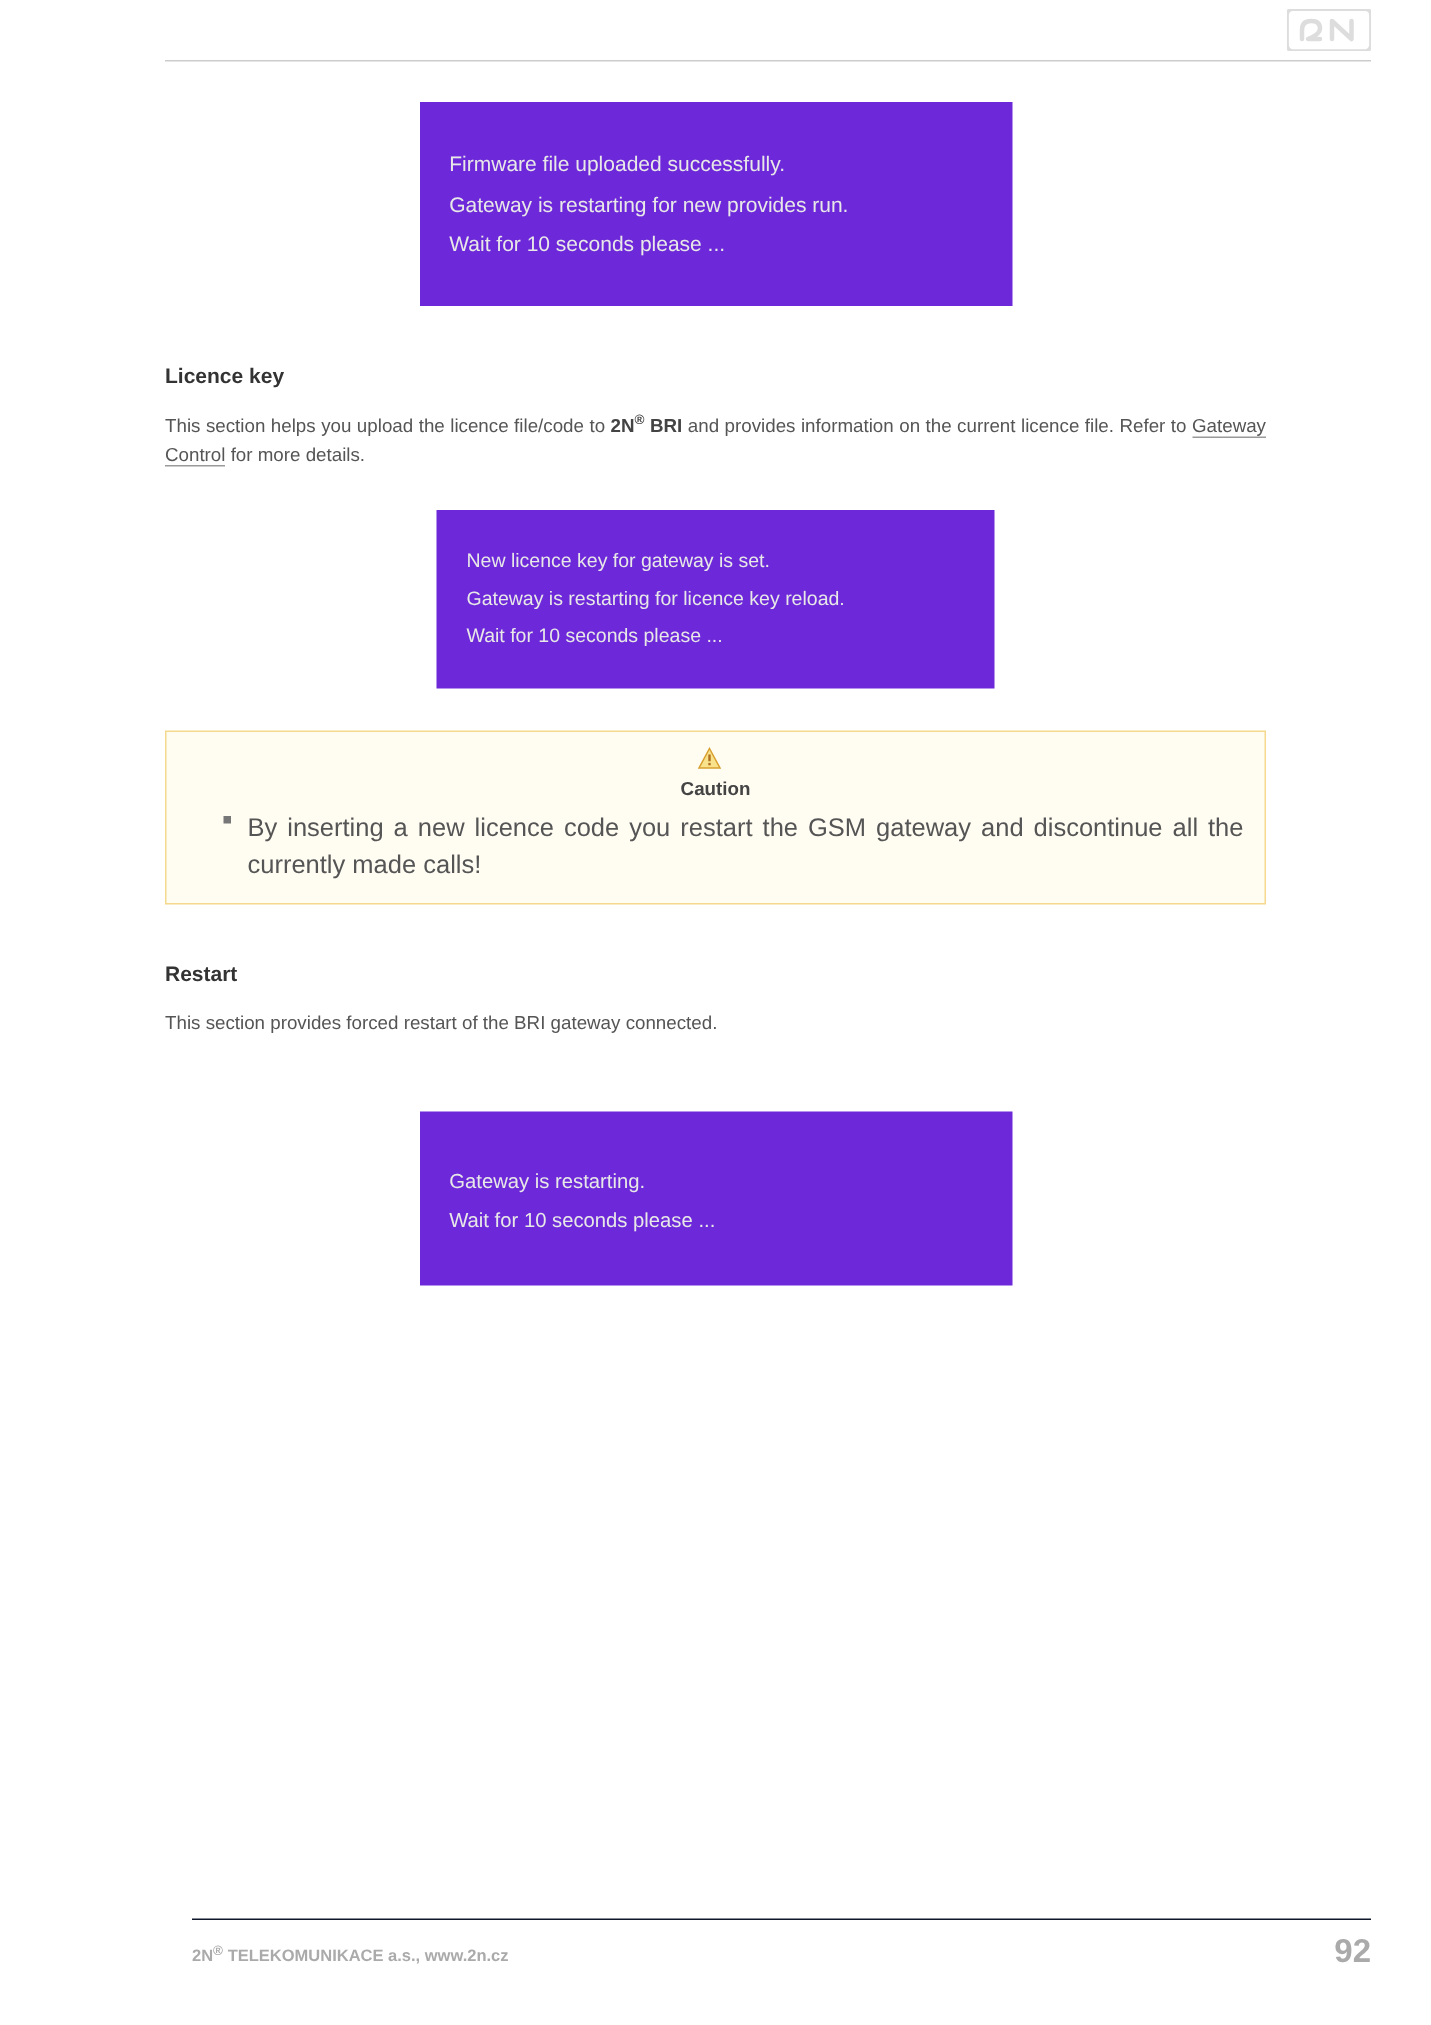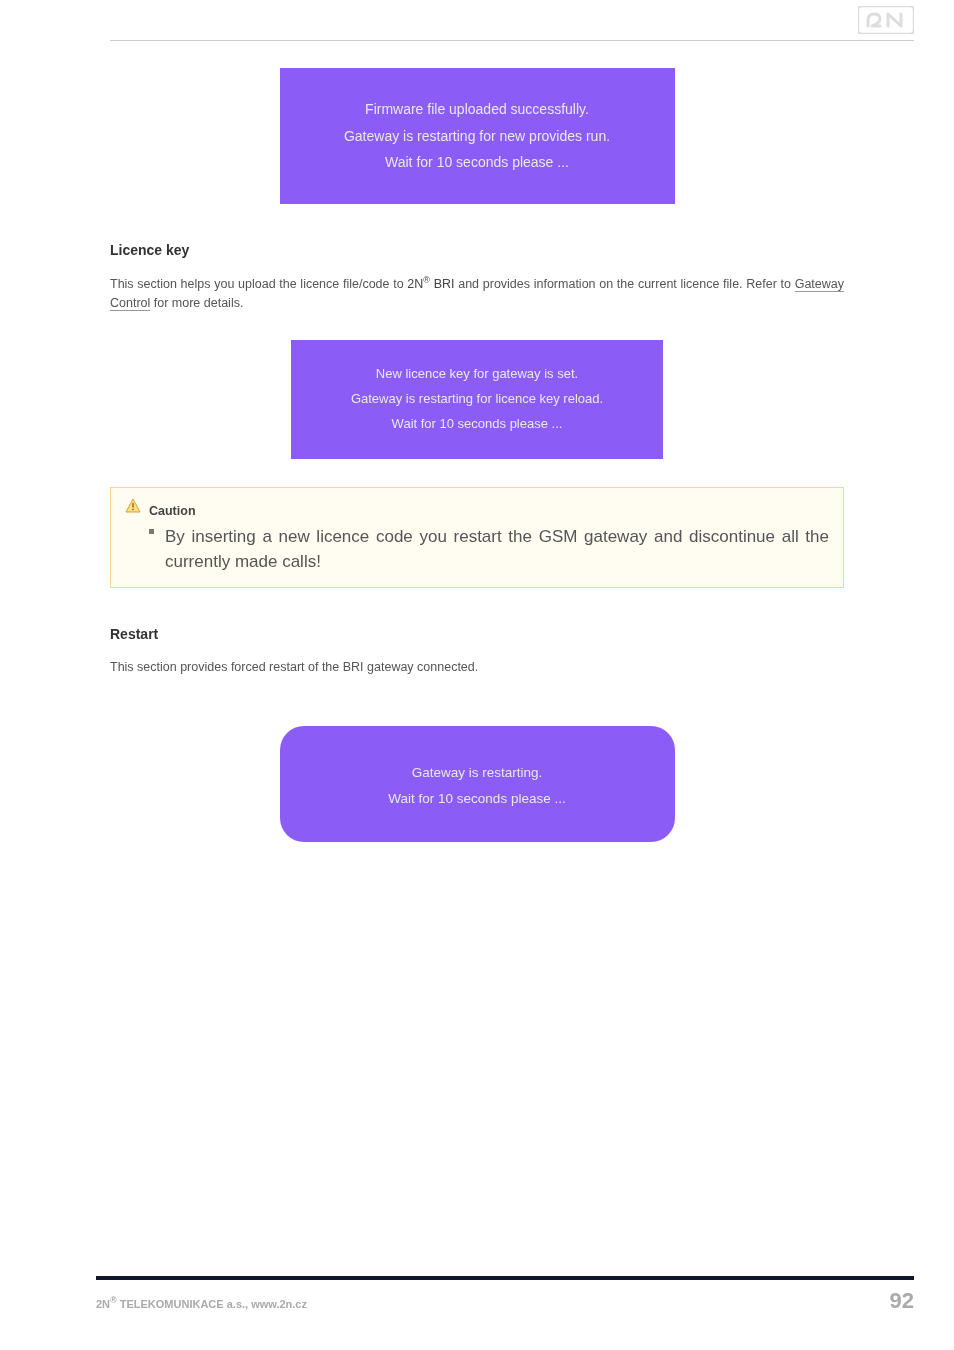--- a/index.html
+++ b/index.html
@@ -26,60 +26,60 @@
       right: 40px;
     }
     .body-text {
       font-size: 12.5px;
       color: #555555;
       line-height: 1.5;
       text-align: justify;
       margin-top: 50px;
     }
     .dark-box {
-      background: #8b5cf6;
+      background: #6d28d9;
       color: #e8e8e8;
       padding: 28px 20px;
       margin: 28px auto;
-      text-align: center;
       font-family: Arial, sans-serif;
       font-size: 14px;
       line-height: 1.9;
     }
     .dark-box.box1 { width: 395px; }
     .dark-box.box2 { width: 372px; padding: 22px 20px; font-size: 13px; }
-    .dark-box.box3 { width: 395px; padding: 30px 20px; font-size: 13.5px; padding-top: 34px; border-radius: 24px; }
+    .dark-box.box3 { width: 395px; padding: 30px 20px; font-size: 13.5px; padding-top: 34px; }
     .section-heading {
       font-size: 14px;
       font-weight: bold;
       color: #333333;
       margin-top: 38px;
       margin-bottom: 16px;
       font-family: Arial, sans-serif;
     }
     .section-body {
       font-size: 12.5px;
       color: #555555;
       line-height: 1.5;
       text-align: justify;
     }
-    .bold { font-weight: normal; color: #444444; }
+    .bold { font-weight: bold; color: #444444; }
     .sup { font-size: 9px; vertical-align: super; }
     .underline { border-bottom: 1px solid #999999; }
     .caution-box {
       border: 1px solid #f4d98f;
       background: #fffcf2;
       padding: 10px 14px 12px 14px;
       margin-top: 22px;
       margin-bottom: 10px;
     }
     .caution-header {
       display: flex;
-      align-items: flex-end;
+      align-items: center;
       margin-bottom: 6px;
+      flex-direction: column;
     }
     .caution-icon {
       margin-right: 8px;
     }
     .caution-title {
       font-weight: bold;
       font-size: 12.5px;
       color: #444444;
     }
     .caution-body {
@@ -94,23 +94,23 @@
       position: absolute;
       left: 24px;
       top: 5px;
       width: 5px;
       height: 5px;
       background: #777;
     }
     .footer {
       position: absolute;
       bottom: 36px;
-      left: 96px;
+      left: 128px;
       right: 40px;
-      border-top: 4px solid #0f172a;
+      border-top: 1px solid #0f172a;
       padding-top: 8px;
       display: flex;
       justify-content: space-between;
       align-items: baseline;
     }
     .footer-left {
       font-size: 11px;
       color: #aaaaaa;
       font-weight: bold;
     }

